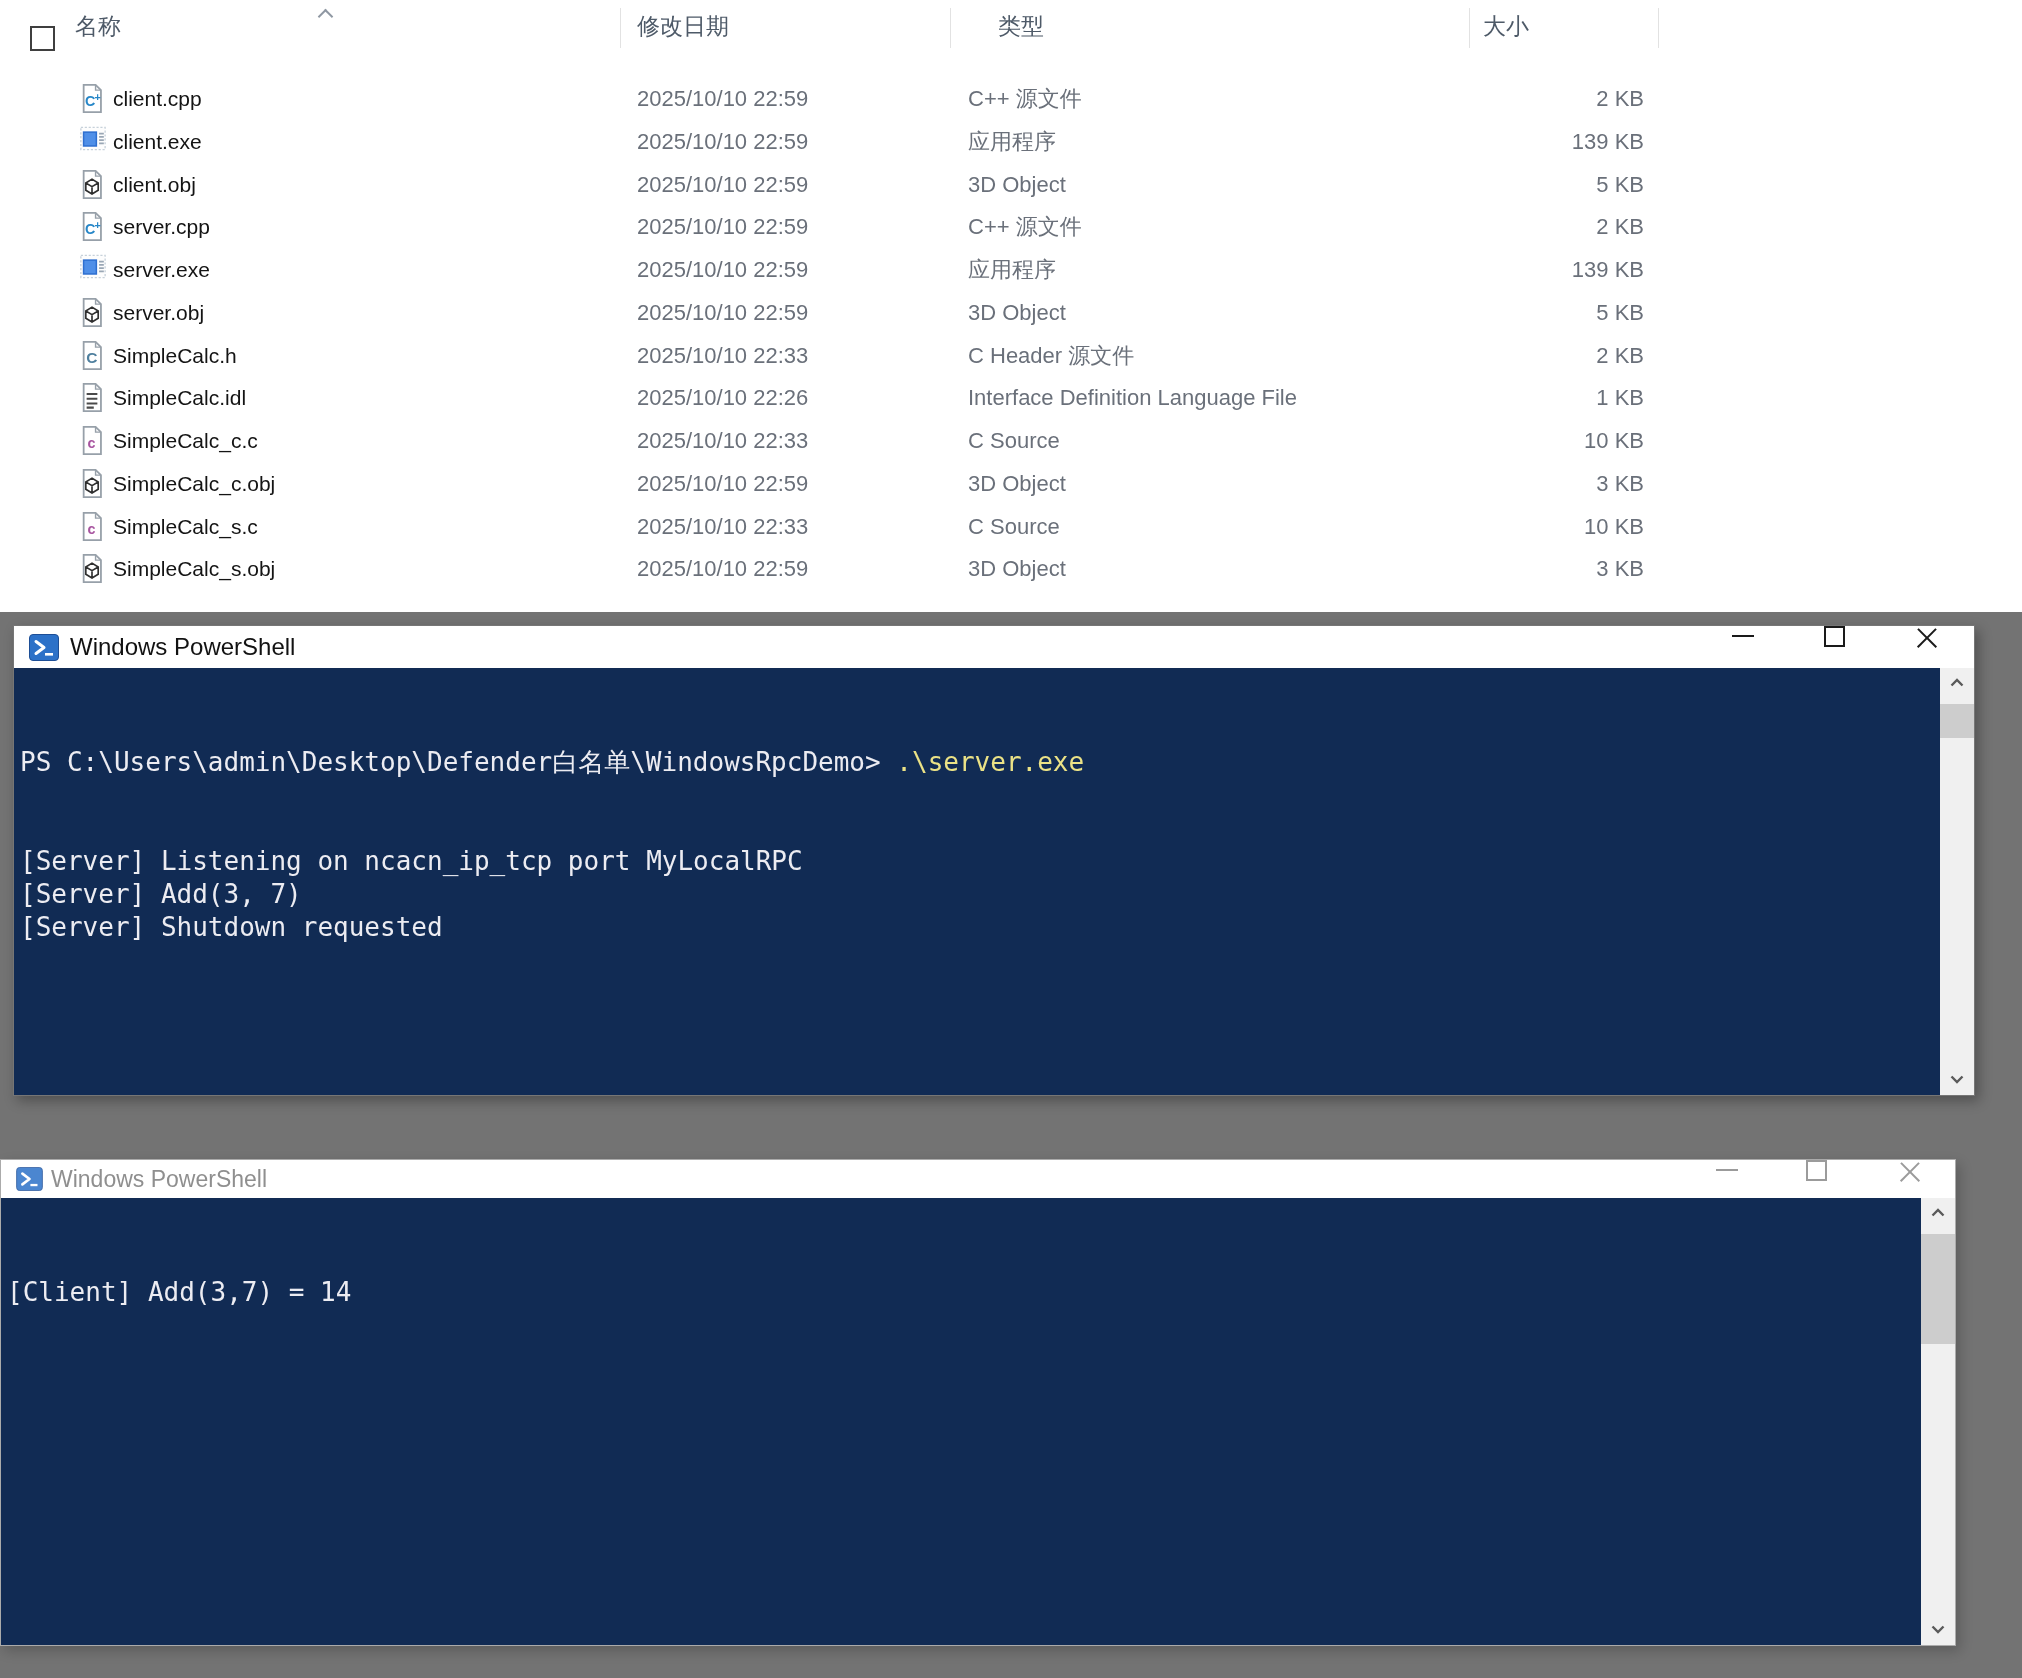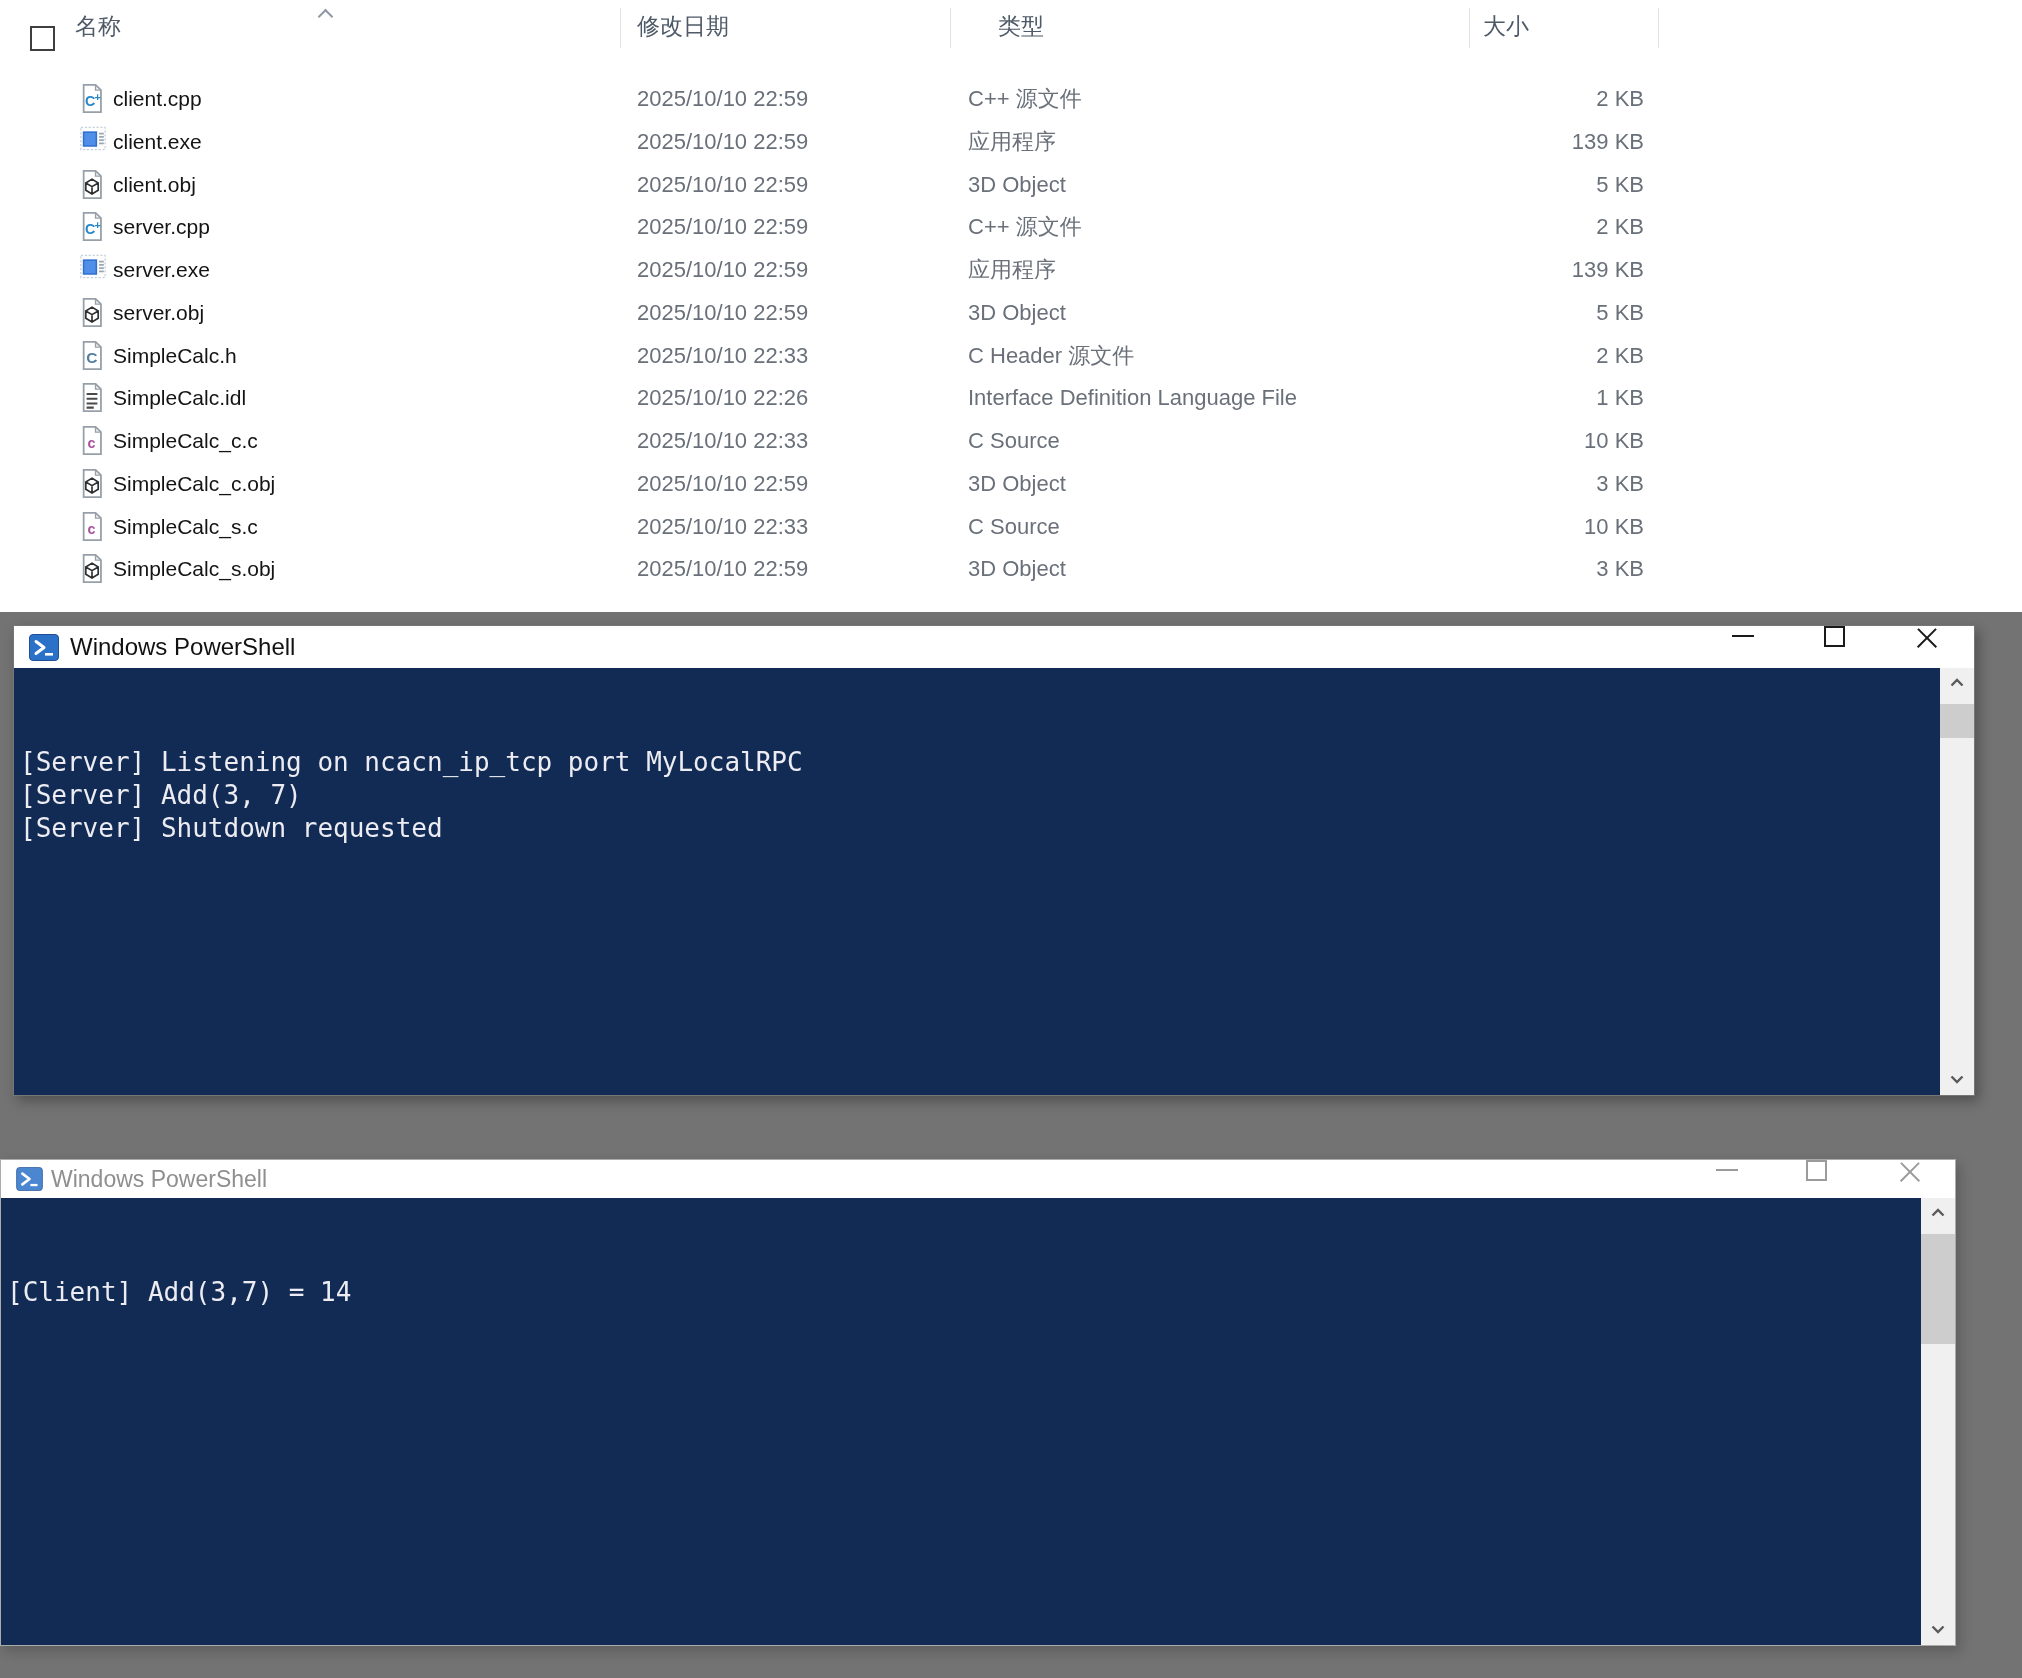--- a/index.html
+++ b/index.html
@@ -258,20 +258,21 @@
             <rect x="16" y="19" width="8" height="2.6" fill="#fff"></rect>
           </svg>
       </span>
       <span class="win-title">Windows PowerShell</span>
       <span class="win-btn" style="left:1706px;"><span class="glyph-min"></span></span>
       <span class="win-btn" style="left:1797px;"><span class="glyph-max"></span></span>
       <span class="win-btn" style="left:1890px;"><span class="glyph-close"></span></span>
     </div>
     <div class="console">
       <div class="console-text">
+        <div class="console-line"><span>PS C:\Users\admin\Desktop\Defender白名单\WindowsRpcDemo&gt;</span> <span class="cmd">.\server.exe</span></div>
         <div><div class="console-line">[Server] Listening on ncacn_ip_tcp port MyLocalRPC</div><div class="console-line">[Server] Add(3, 7)</div><div class="console-line">[Server] Shutdown requested</div></div>
       </div>
       <div class="scrollbar">
         <span class="scroll-arrow scroll-up">
             <svg width="14" height="9" viewBox="0 0 14 9">
               <path d="M1.5 7.5 L7 2 L12.5 7.5" fill="none" stroke="#5a5a5a" stroke-width="2.4"></path>
             </svg>
           </span>
         <span class="scroll-thumb"></span>
         <span class="scroll-arrow scroll-down">

